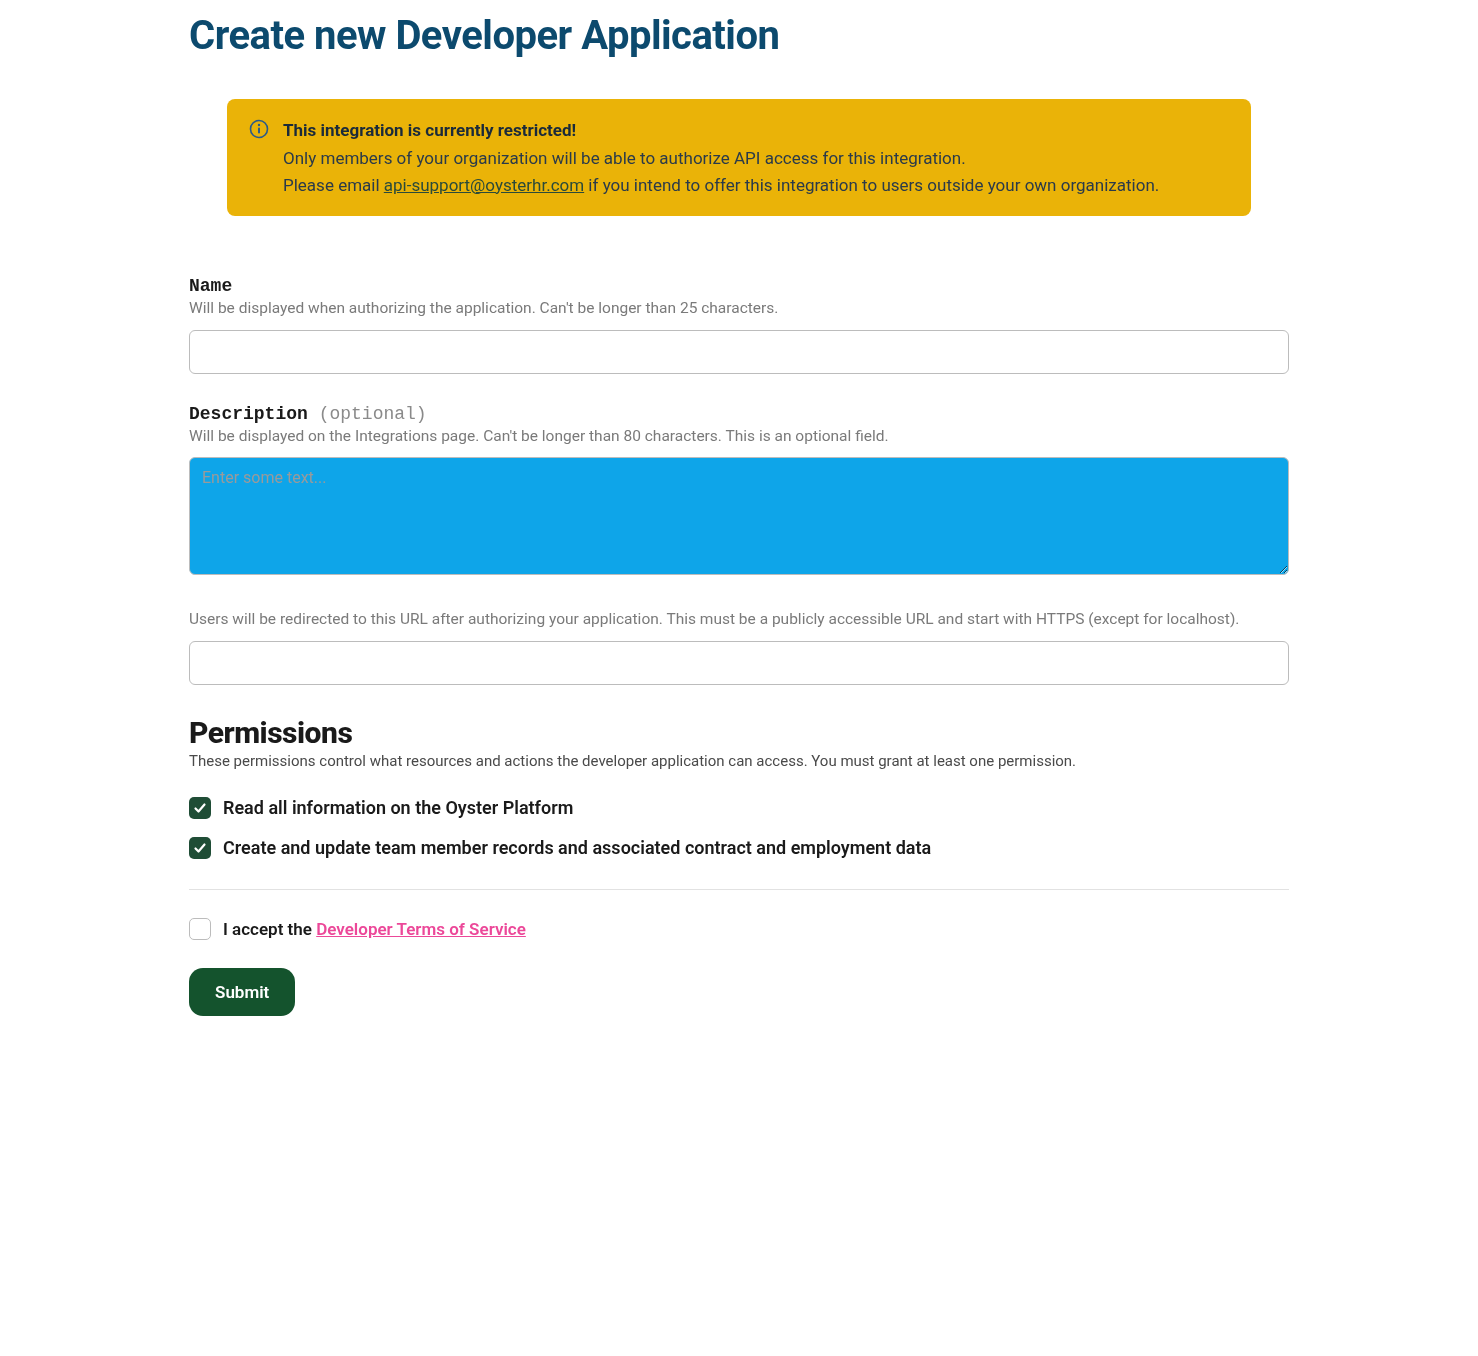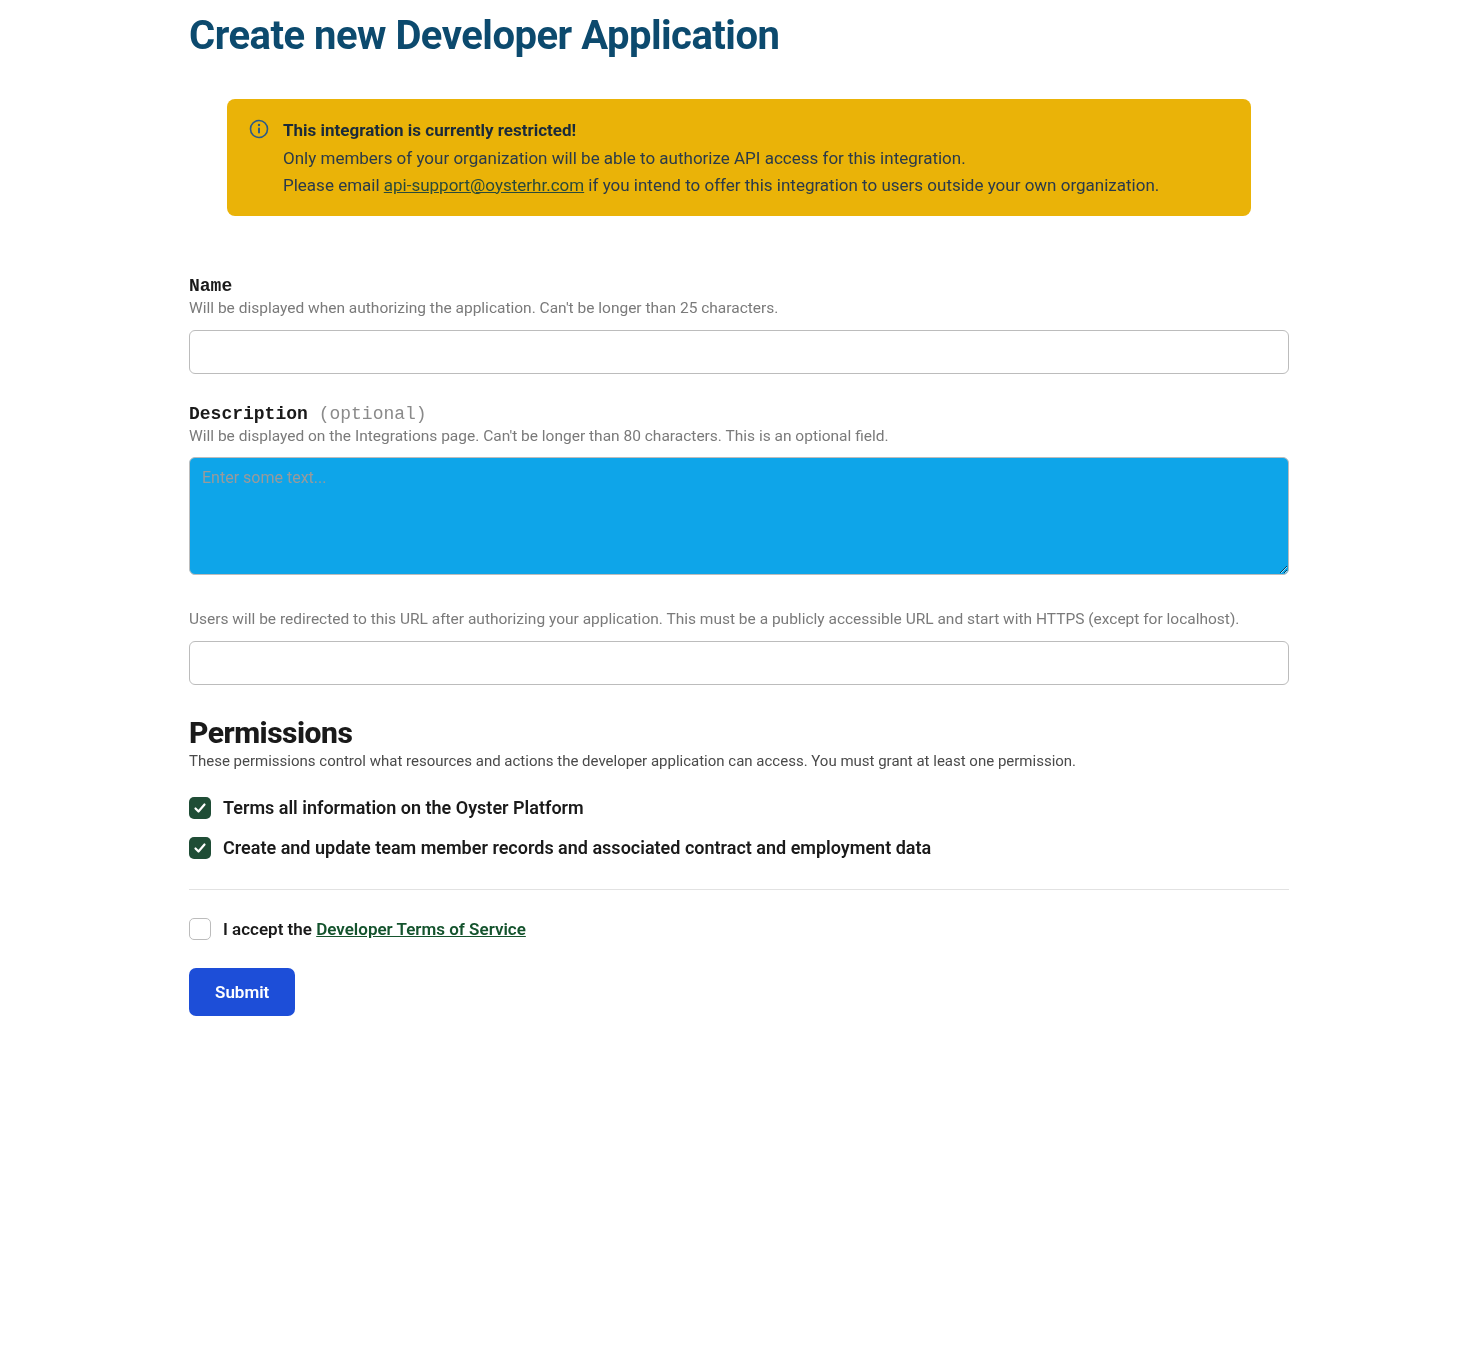--- a/index.html
+++ b/index.html
@@ -160,28 +160,28 @@
       align-items: center;
       gap: 12px;
       margin-bottom: 28px;
     }
     .terms-label {
       font-size: 17px;
       font-weight: 600;
       color: #1a1a1a;
     }
     .terms-label a {
-      color: #14532d;
+      color: #ec4899;
       text-decoration: underline;
     }
     .submit-btn {
-      background: #1d4ed8;
+      background: #14532d;
       color: #fff;
       border: none;
-      border-radius: 7px;
+      border-radius: 14px;
       padding: 14px 26px;
       font-size: 17px;
       font-weight: 600;
       cursor: pointer;
       font-family: inherit;
     }
   </style>
 </head>
 <body>
 
@@ -230,21 +230,21 @@
   
   <h2 class="section-heading">Permissions</h2>
   <div class="section-help">These permissions control what resources and actions the developer application can access. You must grant at least one permission.</div>
 
   <div class="checkbox-row">
     <div class="checkbox-box checked">
       <svg width="14" height="14" viewBox="0 0 14 14">
           <path d="M2.5 7.5 L5.5 10.5 L11.5 3.5" stroke="#fff" stroke-width="2.2" fill="none" stroke-linecap="round" stroke-linejoin="round"></path>
         </svg>
     </div>
-    <span class="checkbox-label">Terms all information on the Oyster Platform</span>
+    <span class="checkbox-label">Read all information on the Oyster Platform</span>
   </div>
 
   <div class="checkbox-row">
     <div class="checkbox-box checked">
       <svg width="14" height="14" viewBox="0 0 14 14">
           <path d="M2.5 7.5 L5.5 10.5 L11.5 3.5" stroke="#fff" stroke-width="2.2" fill="none" stroke-linecap="round" stroke-linejoin="round"></path>
         </svg>
     </div>
     <span class="checkbox-label">Create and update team member records and associated contract and employment data</span>
   </div>

